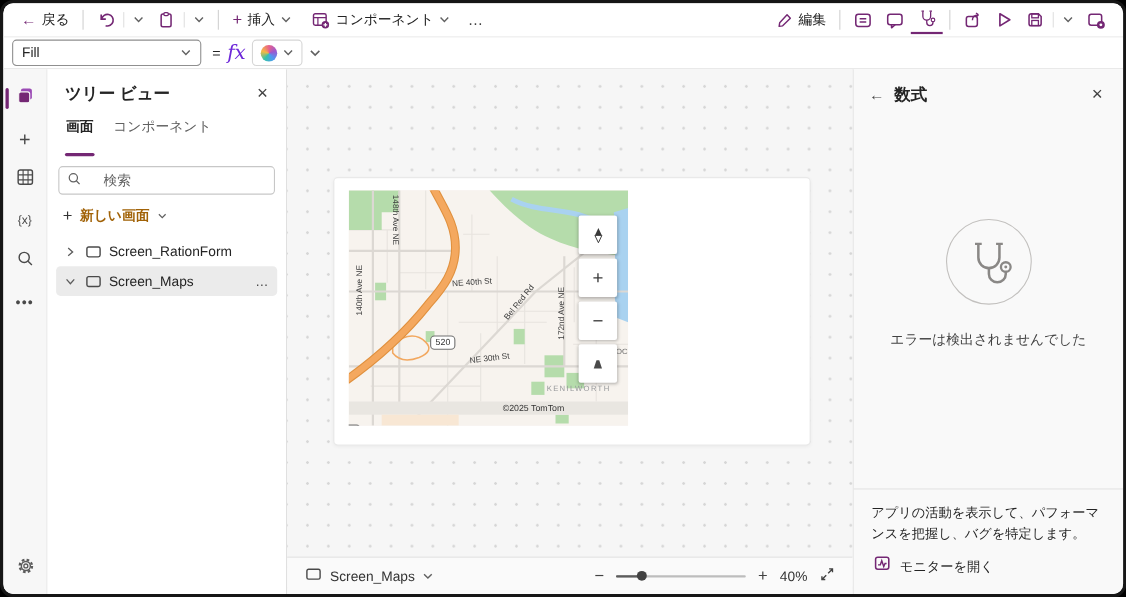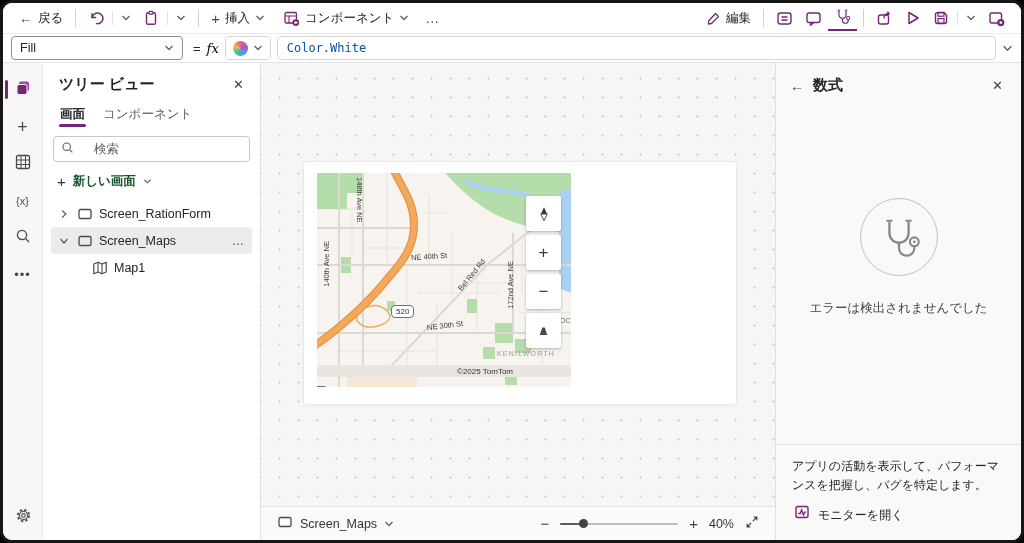--- a/index.html
+++ b/index.html
@@ -18,21 +18,21 @@
   .spacer { flex:1; }
   .purple { color:#742774; }
   .underlined-tool { border-bottom:2px solid #742774; border-radius:0; padding-bottom:4px; }
   .plus-glyph { font-size:15px; color:#742774; line-height:1; }
   .dots-glyph { font-size:14px; color:#424242; letter-spacing:1px; }
 
   
   .formula-bar { height:30px; min-height:30px; display:flex; align-items:center; gap:6px; padding:0 8px; background:#fff; border-top:1px solid #ebebeb; border-bottom:1px solid #e4e4e4; }
   .prop-select { width:172px; height:24px; border:1px solid #8f8f8f; border-radius:4px; display:flex; align-items:center; justify-content:space-between; padding:0 8px; font-size:12.5px; background:#fff; }
   .eq { font-size:13px; color:#242424; margin-left:4px; }
-  .fx { font-style:italic; font-family:"DejaVu Serif", serif; font-size:13px; color:#000000; }
+  .fx { font-style:italic; font-family:"DejaVu Serif", serif; font-size:18px; color:#6d28d9; }
   .copilot-chip { height:24px; border:1px solid #d6d6d6; border-radius:4px; display:flex; align-items:center; gap:5px; padding:0 7px; background:#fff; }
   .copilot-dot { width:15px; height:15px; border-radius:50%; background:conic-gradient(#e8618c,#9b59d0,#4e9af1,#35c3a9,#f5b942,#e8618c); }
   .formula-input { flex:1; height:24px; border:1px solid #d6d6d6; border-radius:4px; padding:0 9px; font-family:"DejaVu Sans Mono", monospace; font-size:12px; color:#0b51a8; background:#fff; outline:none; }
 
   
   .main { flex:1; display:flex; min-height:0; }
 
   
   .rail { width:40px; background:#f7f7f7; border-right:1px solid #ececec; display:flex; flex-direction:column; align-items:center; padding-top:8px; position:relative; }
   .rail-btn { width:40px; height:37px; display:flex; align-items:center; justify-content:center; color:#4a4a4a; position:relative; }
@@ -40,21 +40,21 @@
   .rail-braces { font-size:11px; color:#4a4a4a; }
   .rail-dots { font-size:13px; color:#4a4a4a; letter-spacing:1px; }
   .rail-settings { position:absolute; bottom:8px; left:0; width:40px; height:30px; display:flex; align-items:center; justify-content:center; }
 
   
   .tree-panel { width:218px; background:#fff; border-right:1px solid #e0e0e0; display:flex; flex-direction:column; font-size:12.5px; }
   .tp-header { display:flex; align-items:center; padding:12px 12px 4px 16px; }
   .tp-title { font-size:15px; font-weight:bold; }
   .tp-close { margin-left:auto; color:#424242; font-size:13px; padding:2px 4px; }
   .tp-tabs { display:flex; gap:16px; padding:4px 16px 0 16px; }
-  .tp-tab { padding:4px 1px 4px 1px; color:#616161; position:relative; }
+  .tp-tab { padding:4px 1px 18px 1px; color:#616161; position:relative; }
   .tp-tab.active { color:#242424; font-weight:bold; }
   .tp-tab.active::after { content:""; position:absolute; left:0; right:0; bottom:0; height:3px; border-radius:2px; background:#742774; }
   .tp-search { margin:9px 10px 0 10px; height:26px; border:1px solid #c7c7c7; border-radius:4px; display:flex; align-items:center; padding:0 7px; gap:20px; background:#fff; }
   .tp-search input { border:none; outline:none; flex:1; font-size:12.5px; min-width:0; background:transparent; font-family:inherit; }
   .tp-search input::placeholder { color:#616161; }
   .tp-new { display:flex; align-items:center; gap:7px; margin:7px 10px 2px 12px; padding:4px 2px; color:#333; }
   .tree-list { padding:4px 8px; }
   .tree-row { display:flex; align-items:center; gap:5px; height:27px; padding:0 4px 0 6px; border-radius:4px; }
   .tree-row.selected { background:#ebebeb; }
   .tree-row .exp { width:14px; display:flex; justify-content:center; color:#5c5c5c; }
@@ -252,21 +252,20 @@
         </svg>
     </div>
     <span class="eq">=</span>
     <span class="fx">fx</span>
     <div class="copilot-chip">
       <span class="copilot-dot"></span>
       <svg width="10" height="8" viewBox="0 0 10 8">
           <path d="M1.5 2 L5 5.5 L8.5 2" fill="none" stroke="#616161" stroke-width="1.3"></path>
         </svg>
     </div>
-    <input class="formula-input" readonly="" value="Color.White" style="">
     <svg width="11" height="9" viewBox="0 0 10 8">
         <path d="M1.5 2 L5 5.5 L8.5 2" fill="none" stroke="#616161" stroke-width="1.3"></path>
       </svg>
   </div>
 
   <div class="main">
 
     <div class="rail">
       <div class="rail-btn active">
         <span><svg width="18" height="18" viewBox="0 0 18 18">
@@ -316,21 +315,21 @@
       </div>
       <div class="tp-search">
         <span><svg width="13" height="13" viewBox="0 0 16 16">
               <circle cx="7" cy="7" r="4.6" fill="none" stroke="#616161" stroke-width="1.4"></circle>
               <path d="M10.5 10.5 L14 14" stroke="#616161" stroke-width="1.4"></path>
             </svg></span>
         <input placeholder="検索" style="">
       </div>
       <div class="tp-new">
         <span style="font-size:15px; line-height:1;">+</span>
-        <span style="font-weight:bold; color:#14532d;">新しい画面</span>
+        <span style="font-weight:bold; color:#a16207;">新しい画面</span>
         <svg width="9" height="7" viewBox="0 0 10 8">
             <path d="M1.5 2 L5 5.5 L8.5 2" fill="none" stroke="#616161" stroke-width="1.3"></path>
           </svg>
       </div>
 
       <div class="tree-list">
         <div class="tree-row">
           <span class="exp">
               <svg width="8" height="10" viewBox="0 0 8 10">
                 <path d="M2 1.5 L6 5 L2 8.5" fill="none" stroke="#5c5c5c" stroke-width="1.2"></path>
@@ -349,29 +348,20 @@
                 <path d="M1.5 2 L5 6 L8.5 2" fill="none" stroke="#5c5c5c" stroke-width="1.2"></path>
               </svg>
             </span>
           <span class="t-icon">
               <svg width="16" height="16" viewBox="0 0 16 16">
                 <rect x="2" y="3.5" width="12" height="9" rx="1.6" fill="none" stroke="#4a4a4a" stroke-width="1.3"></rect>
               </svg>
             </span>
           <span class="lbl">Screen_Maps</span>
           <span class="row-more">…</span>
-        </div>
-        <div class="tree-row indent">
-          <span class="t-icon">
-              <svg width="16" height="16" viewBox="0 0 16 16">
-                <path d="M1.8 4 L6 2.2 L10 4 L14.2 2.2 V12 L10 13.8 L6 12 L1.8 13.8 Z" fill="none" stroke="#4a4a4a" stroke-width="1.2" stroke-linejoin="round"></path>
-                <path d="M6 2.2 V12 M10 4 V13.8" stroke="#4a4a4a" stroke-width="1.1"></path>
-              </svg>
-            </span>
-          <span class="lbl">Map1</span>
         </div>
       </div>
     </div>
 
     <div class="canvas">
       <div class="screen-card">
         <div class="map-box">
           <svg width="254" height="214" viewBox="0 0 254 214" style="position:absolute;left:0;top:0;">
             <rect width="254" height="214" fill="#f7f3ee"></rect>
 

